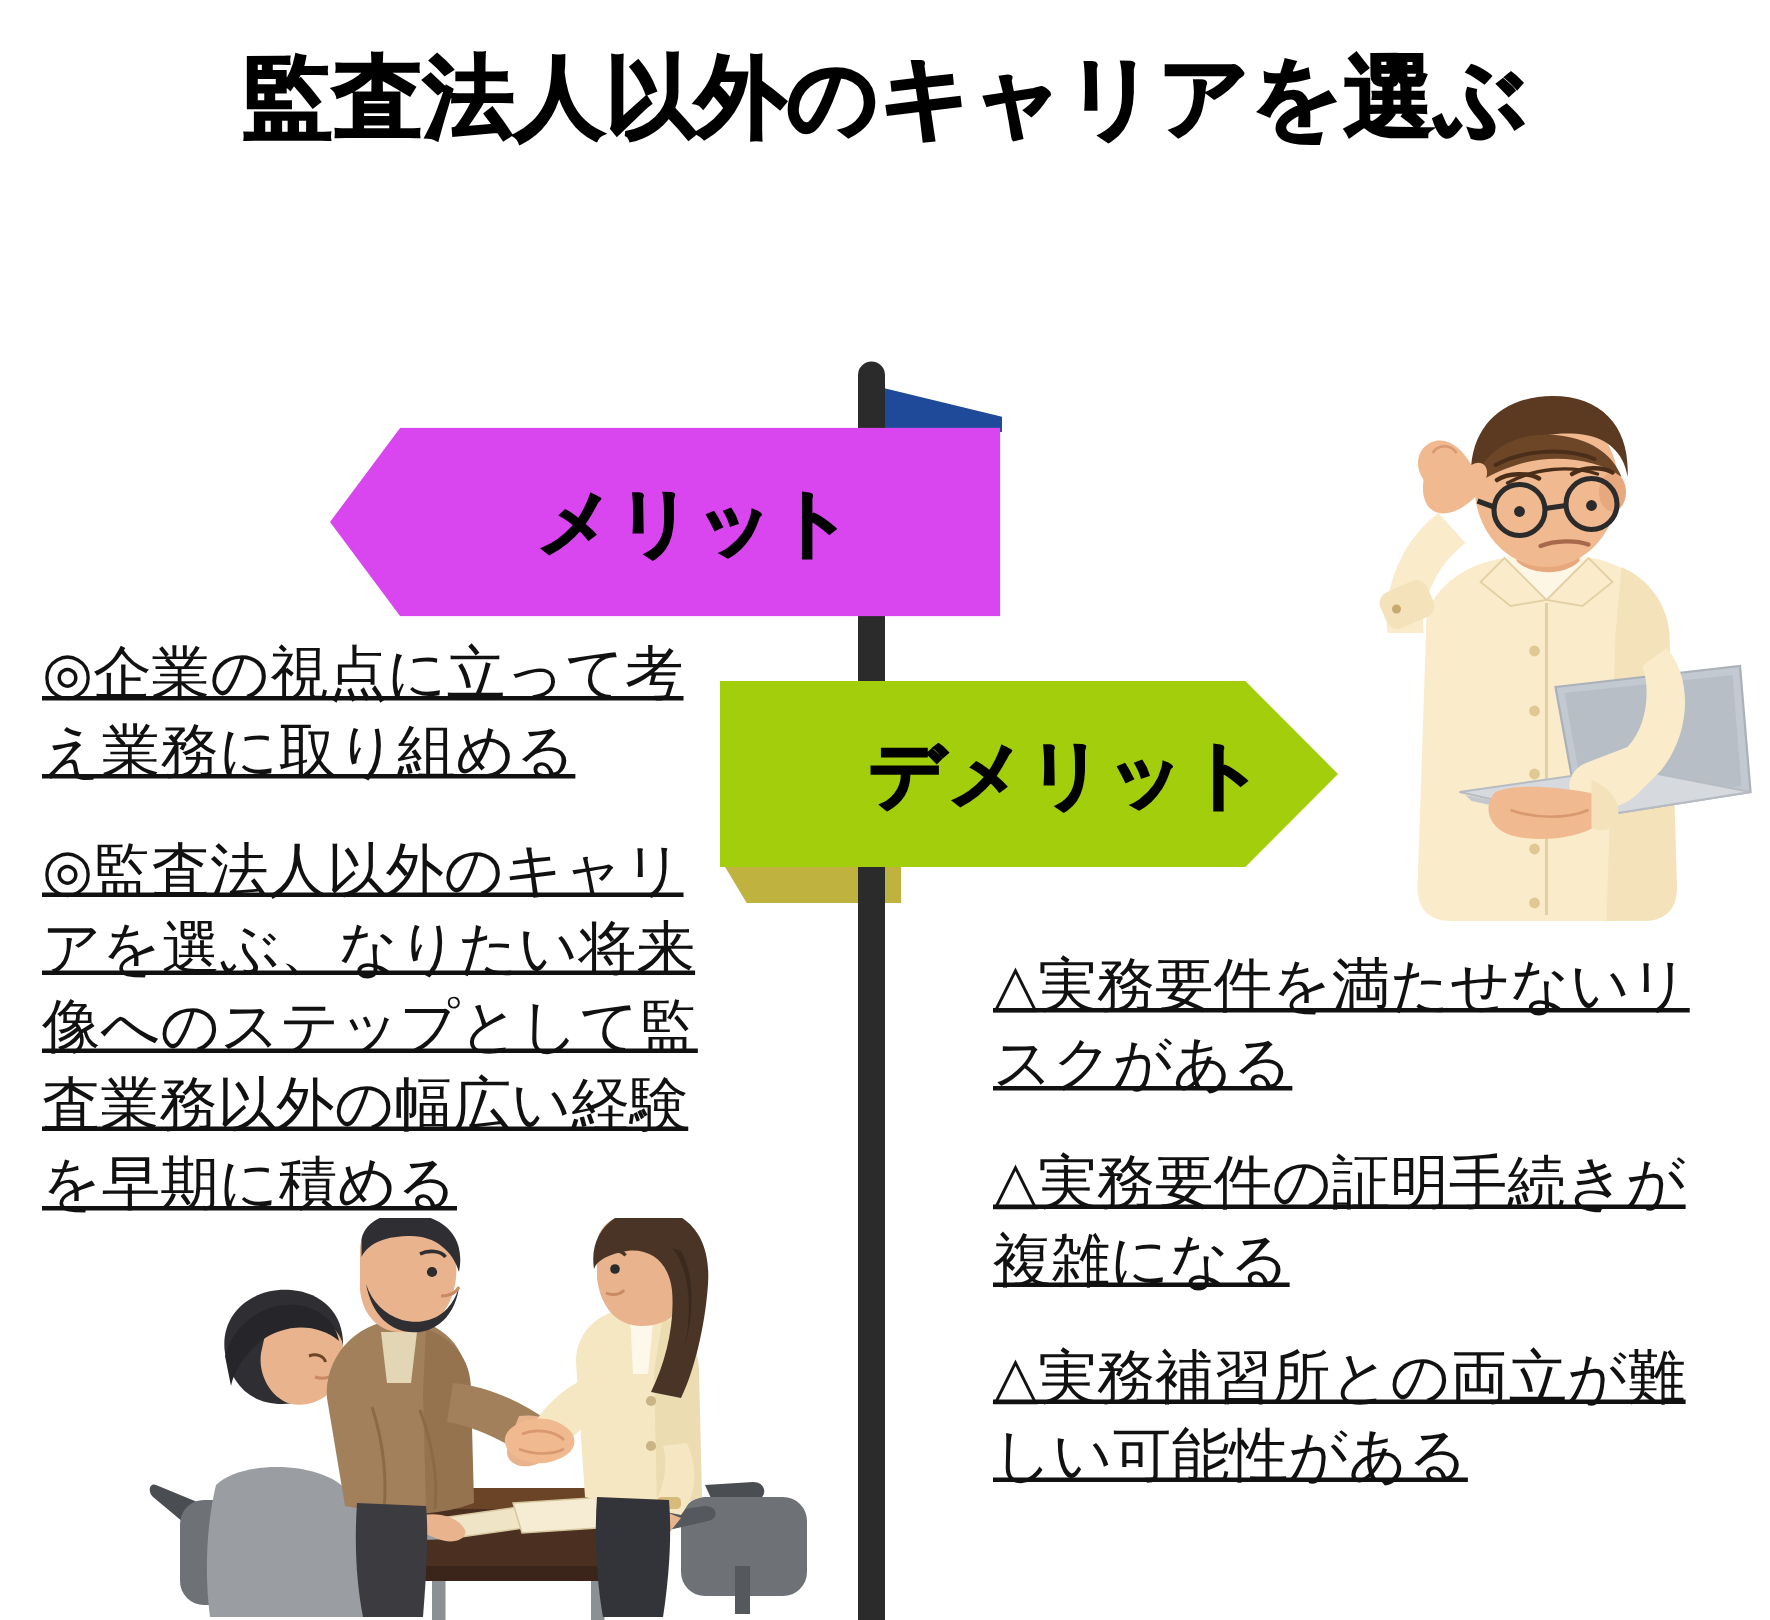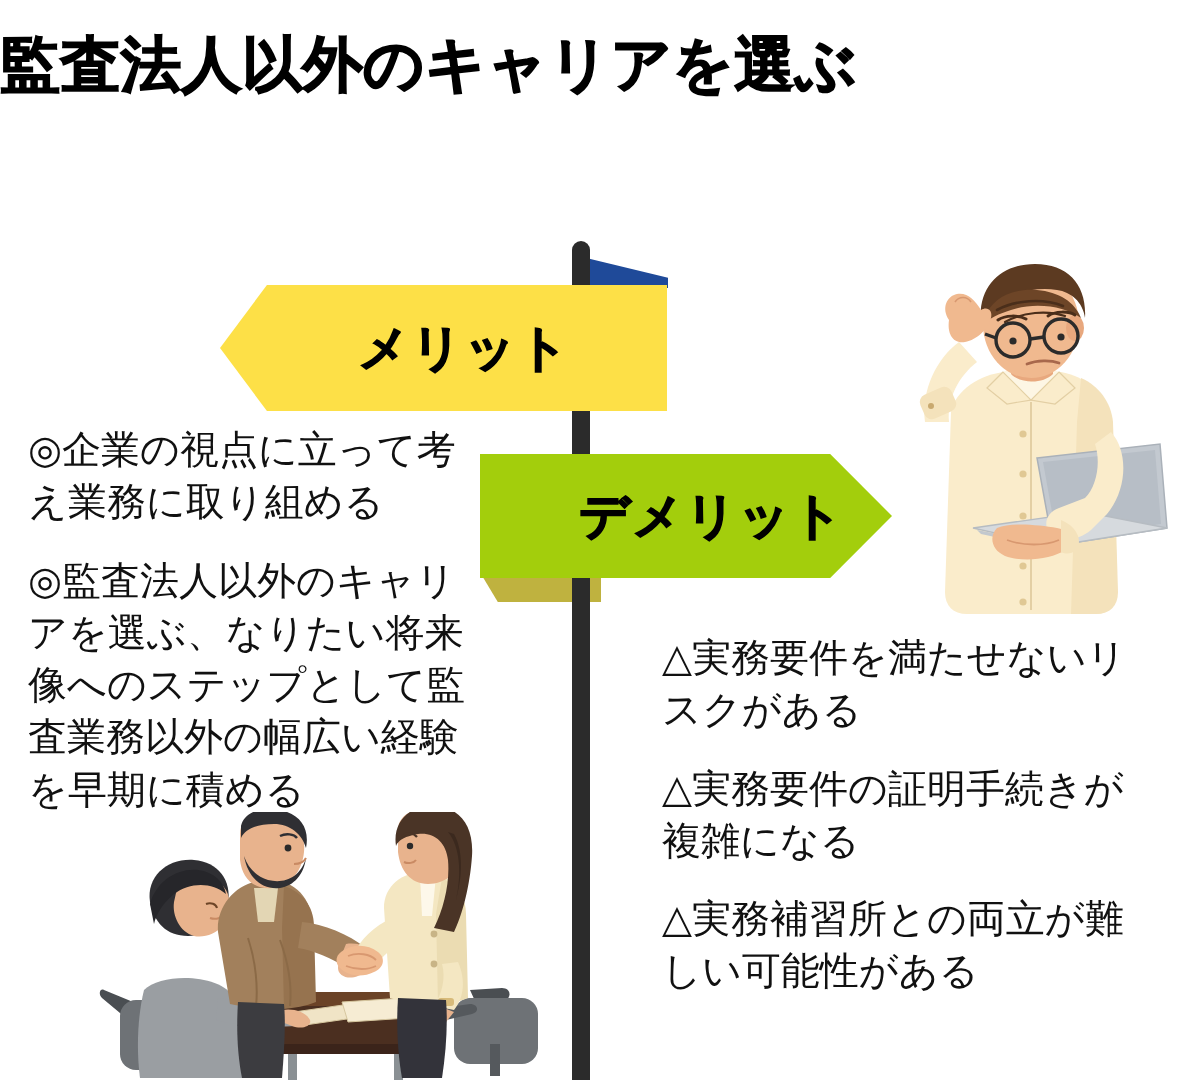--- a/index.html
+++ b/index.html
@@ -16,21 +16,21 @@
     overflow: hidden;
     font-family: "Liberation Sans", "DejaVu Sans", sans-serif;
   }
 
   
   #title-block {
     position: absolute;
     left: 0;
     top: 28px;
     width: 1180px;
-    text-align: left;
+    text-align: center;
     color: #000000;
     font-weight: 700;
     font-size: 60px;
     line-height: 1.22;
     letter-spacing: 0.5px;
     -webkit-text-stroke: 1.6px #000;
   }
   #title-line-1, #title-line-2 { display: block; white-space: nowrap; }
 
   
@@ -55,21 +55,21 @@
     background: #1f4a99;
     clip-path: polygon(0 0, 100% 68%, 100% 100%, 0 100%);
     z-index: 1;
   }
   #merit-sign {
     position: absolute;
     left: 220px;
     top: 285px;
     width: 447px;
     height: 126px;
-    background: #fde047;
+    background: #d946ef;
     clip-path: polygon(0% 50%, 10.5% 0%, 100% 0%, 100% 100%, 10.5% 100%);
     z-index: 3;
     display: flex;
     align-items: center;
     justify-content: center;
     padding-left: 42px;
     box-sizing: border-box;
   }
   #merit-sign-label {
     color: #000000;
@@ -113,20 +113,21 @@
     -webkit-text-stroke: 1.4px #000;
   }
 
   
   .body-col {
     position: absolute;
     color: #111111;
     font-size: 39px;
     line-height: 1.34;
     letter-spacing: 0px;
+    text-decoration: underline;
   }
   #merit-text-col {
     left: 28px;
     top: 424px;
     width: 440px;
   }
   #demerit-text-col {
     left: 662px;
     top: 632px;
     width: 492px;

